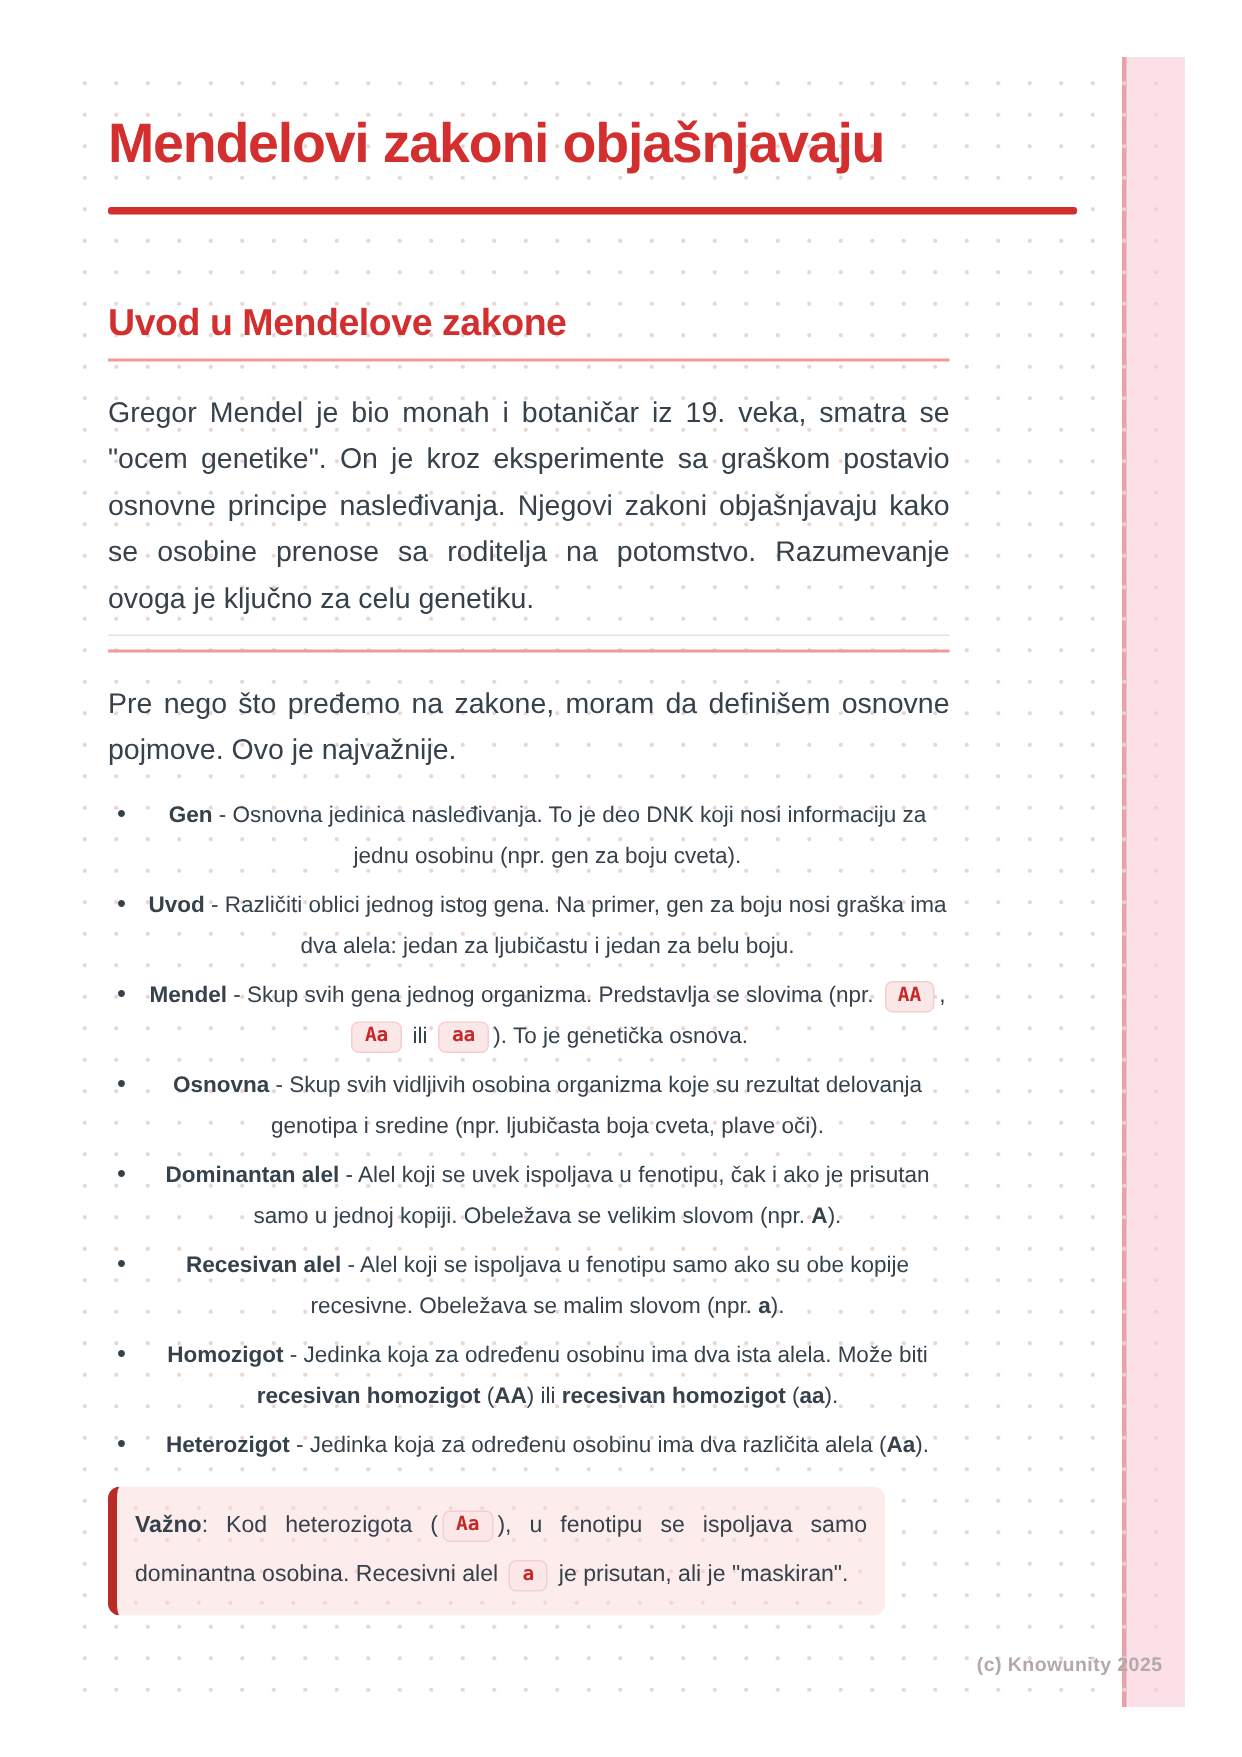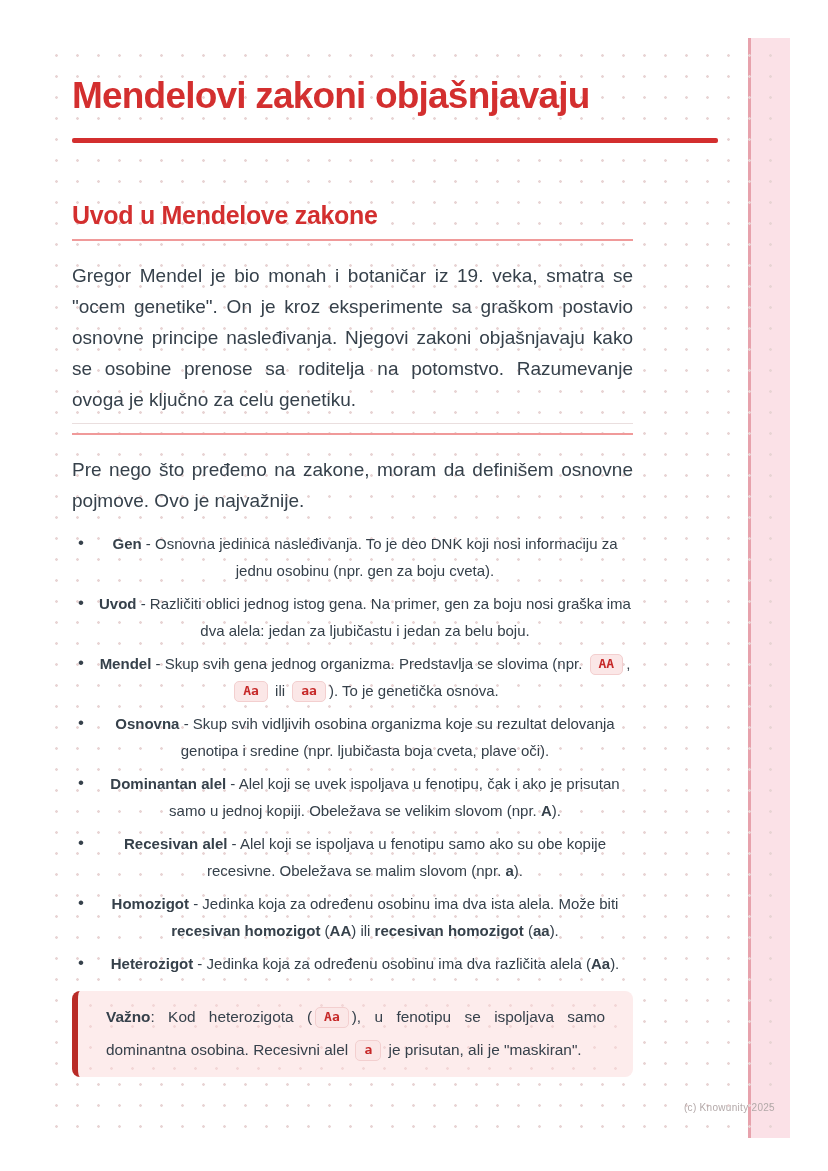--- a/index.html
+++ b/index.html
@@ -47,30 +47,30 @@
     content:"\2022";position:absolute;left:6px;top:-1px;font-size:17px;color:#36414b;
   }
   b,strong,.b{font-weight:bold;color:#36414b;}
   .badge{
     display:inline-block;font-family:"DejaVu Sans Mono",monospace;font-weight:bold;
     font-size:13px;color:#c62828;background:#fbe7e7;border:1px solid #f3cfcf;
     border-radius:5px;padding:1px 8px 2px;line-height:16px;margin:0 3px;
     vertical-align:1px;
   }
   .callout{
-    box-sizing:border-box;width:561px;margin-top:14px;
+    box-sizing:border-box;width:518px;margin-top:14px;
     background-color:#fdecec;
     background-image:radial-gradient(circle,#f2d6d6 1.05px, rgba(0,0,0,0) 1.6px);
     background-size:21px 21px;background-position:2px 4px;
     border-left:6px solid #b92b27;border-radius:8px;
-    padding:9px 28px 11px;font-size:15.4px;line-height:33px;text-align:justify;
+    padding:9px 12px 11px;font-size:15.4px;line-height:33px;text-align:justify;
   }
   .footer-credit{
-    position:absolute;top:1102px;right:53px;font-size:10px;color:#b3a9a9;
-    letter-spacing:0.3px;z-index:5;
+    position:absolute;top:1102px;right:53px;font-size:13px;color:#b3a9a9;
+    letter-spacing:0.3px;z-index:5;font-weight:bold;
   }
 </style>
 </head>
 <body>
 
 <div class="band"></div>
 <div class="paper-dots"></div>
 
 <div class="content">
 

